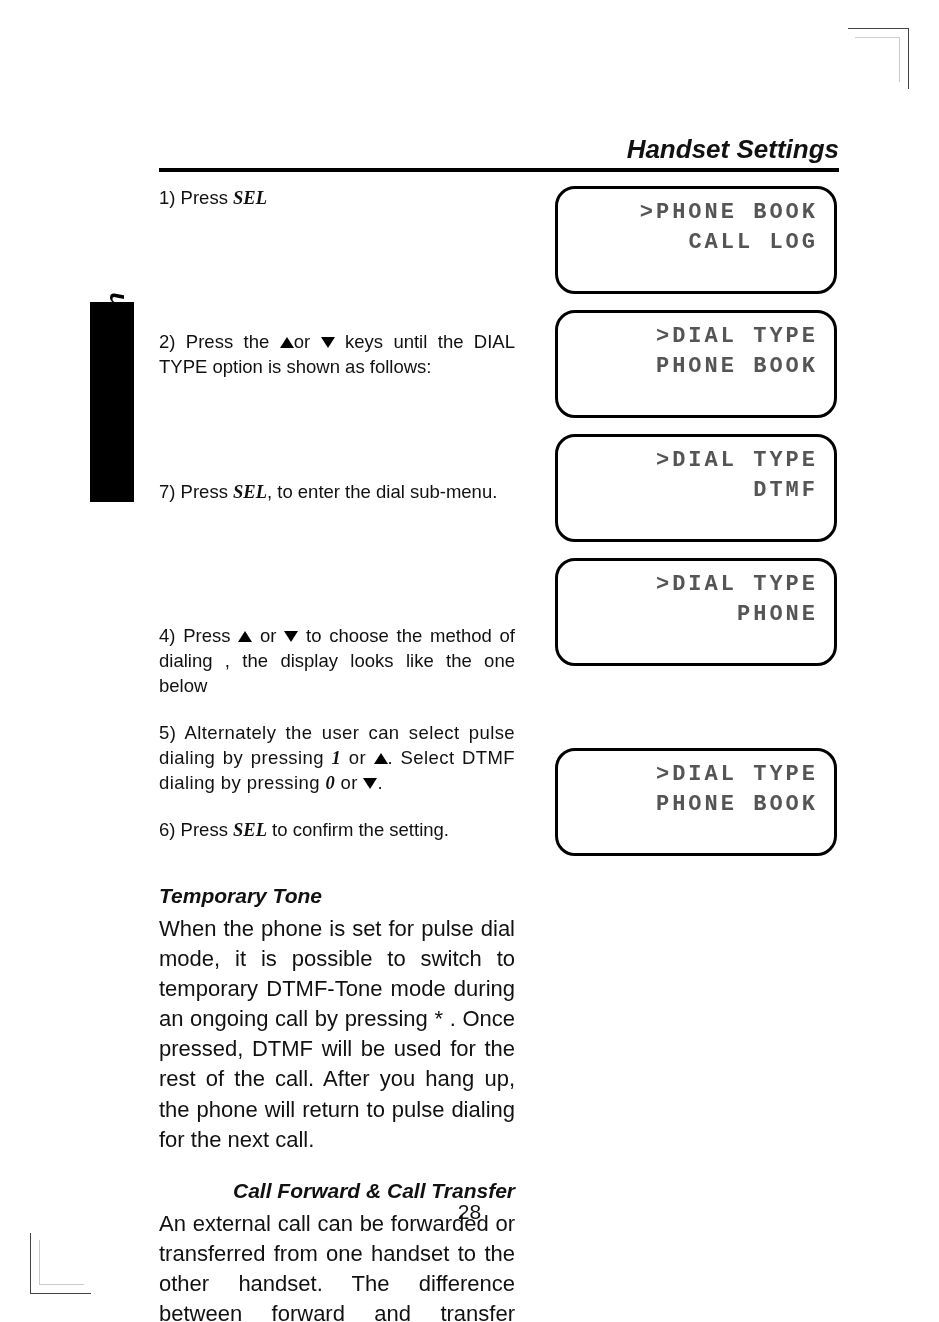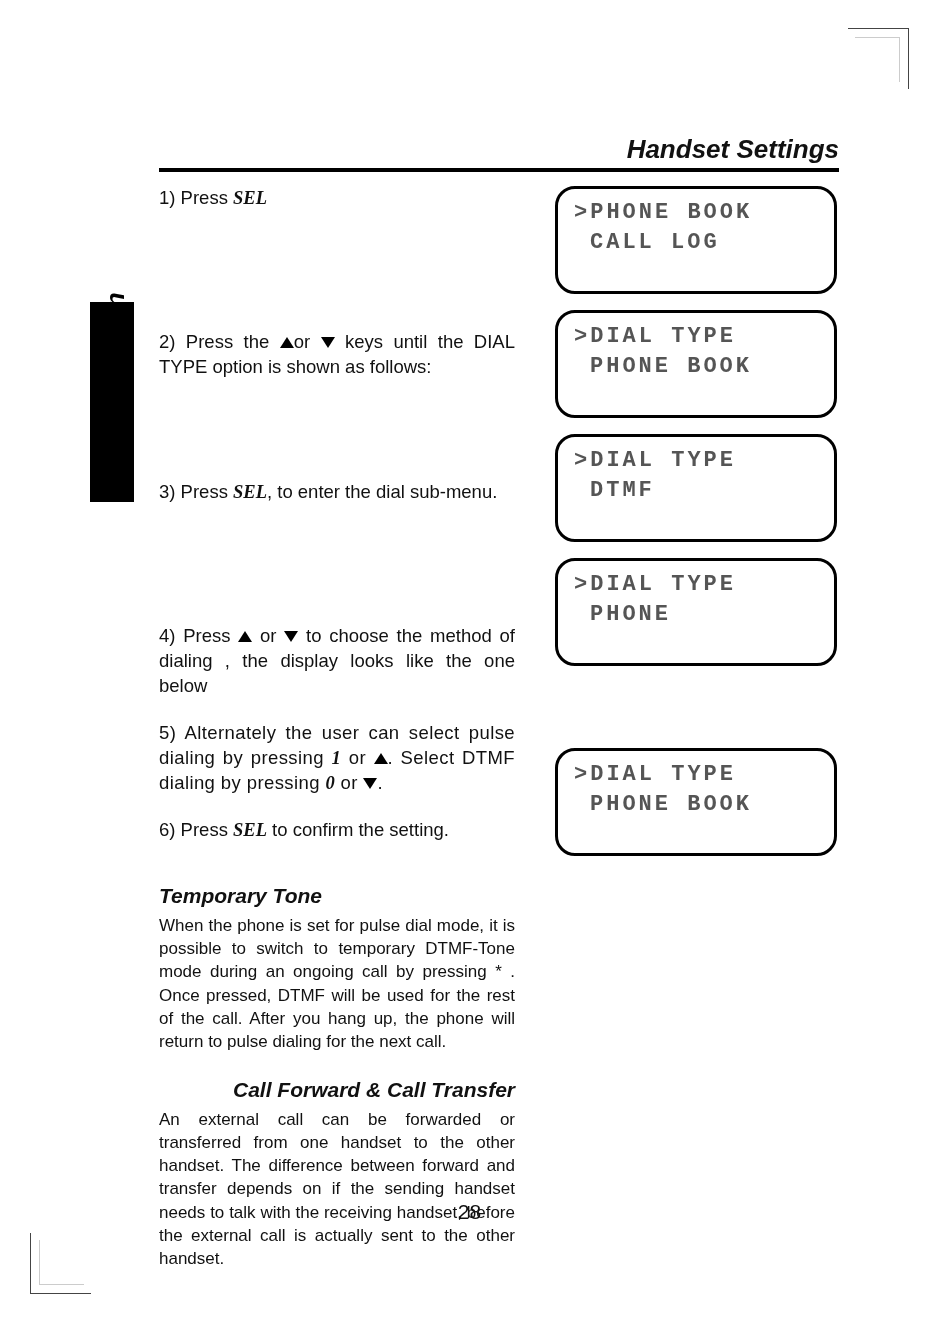--- a/index.html
+++ b/index.html
@@ -43,24 +43,24 @@
   .step b{font-weight:700;font-family:Liberation Serif, serif;}
   .step i{font-style:italic;font-weight:700;}
 
   .tri{display:inline-block;width:0;height:0;vertical-align:0px;}
   .up{border-left:7px solid transparent;border-right:7px solid transparent;
     border-bottom:11px solid #000;}
   .down{border-left:7px solid transparent;border-right:7px solid transparent;
     border-top:11px solid #000;}
 
   .sub-h{font-style:italic;font-weight:700;font-size:21px;margin:16px 0 6px 0;}
-  .body{font-size:17px;line-height:1.37;text-align:justify;}
+  .body{font-size:22px;line-height:1.37;text-align:justify;}
 
   
-  .rightcol .stack{display:flex;flex-direction:column;}
+  .rightcol .stack{display:flex;flex-direction:column;text-align:right;}
   .lcd{box-sizing:border-box;width:282px;height:108px;border:3px solid #000;
     border-radius:20px;padding:9px 16px 6px 16px;
     font-family:"Courier New",Courier,monospace;
     font-size:22px;letter-spacing:3px;color:#555;line-height:1.35;
     font-weight:600;}
   .lcd .l2{padding-left:16px;}
 
   .pageno{position:absolute;bottom:98px;left:0;right:0;text-align:center;
     font-size:21px;}
 
@@ -90,21 +90,21 @@
 
     <div class="step" id="s1">
       <span>1) Press </span><b><i>SEL</i></b>
     </div>
 
     <div class="step" id="s2">
       <span>2) Press the </span><span class="tri up"></span><span>or </span><span class="tri down"></span><span> keys until the DIAL TYPE option is shown as follows:</span>
     </div>
 
     <div class="step" id="s3">
-      <span>3) Press </span><b><i>SEL</i></b><span>, to enter the dial sub-menu.</span>
+      <span>7) Press </span><b><i>SEL</i></b><span>, to enter the dial sub-menu.</span>
     </div>
 
     <div class="step" id="s4">
       <span>4) Press </span><span class="tri up"></span><span> or </span><span class="tri down"></span><span> to choose the method of    dialing , the display looks like the one below</span>
     </div>
 
     <div class="step" id="s5" style="letter-spacing:0.4px;">
       <span>5)  Alternately the user can select pulse dialing by pressing </span><b><i>1</i></b><span> or </span><span class="tri up"></span><span>. Select DTMF dialing by pressing  </span><b><i>0</i></b><span> or </span><span class="tri down"></span><span>.</span>
     </div>
 

